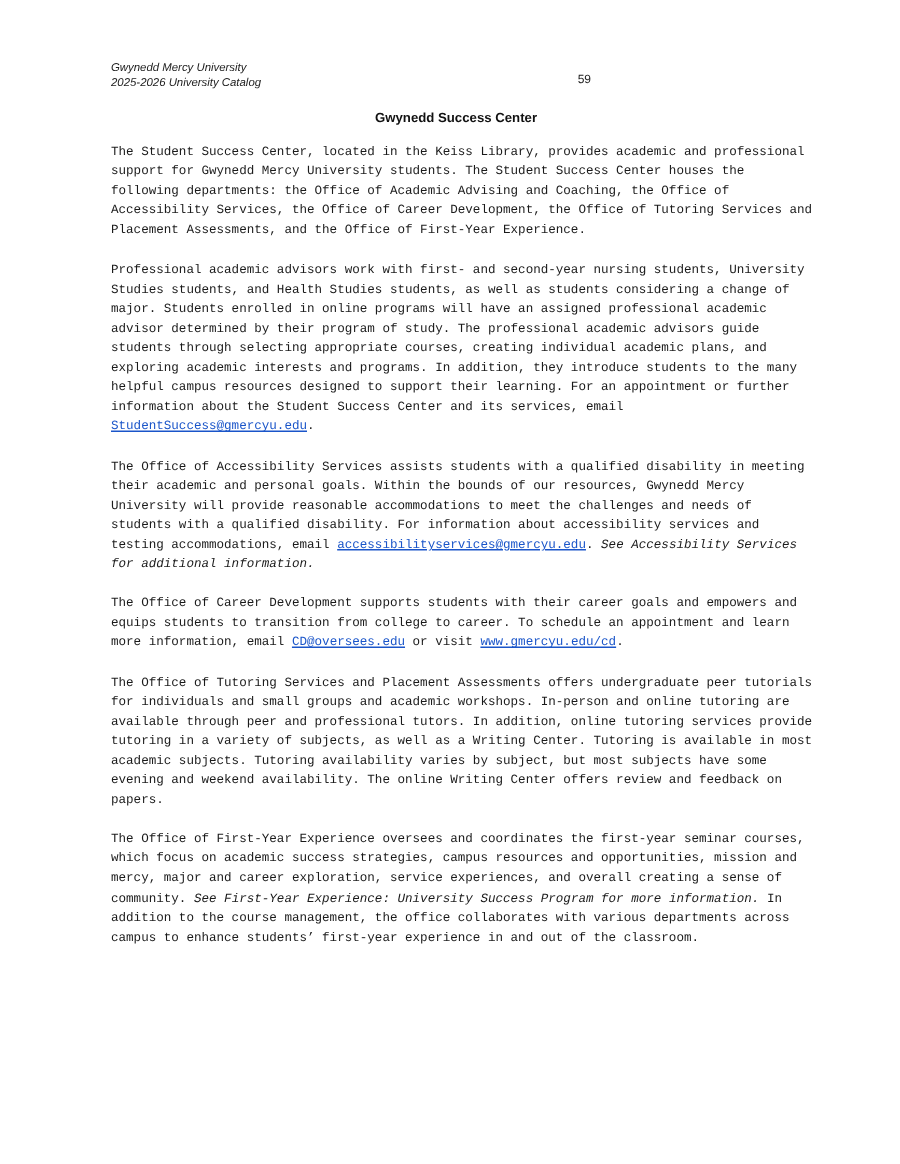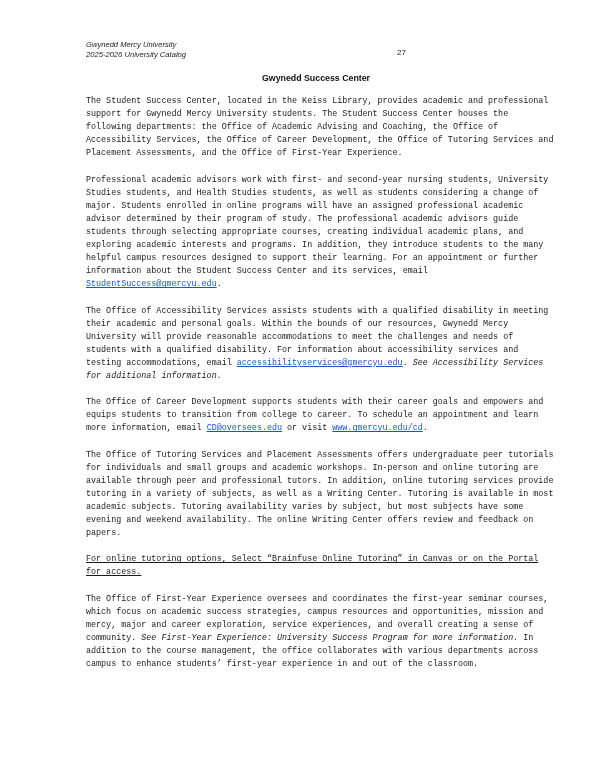--- a/index.html
+++ b/index.html
@@ -1,47 +1,46 @@
 <!DOCTYPE html>
 <html><head>
 <meta charset="utf-8">
 <style>
   html, body { margin: 0; padding: 0; background: #ffffff; }
   body { width: 600px; height: 776px; position: relative; overflow: hidden; font-family: "Liberation Sans", sans-serif; color: #1a1a1a; }
-  .page { position: absolute; left: 16px; top: 0; width: 476px; height: 776px; }
+  .page { position: absolute; left: 4px; top: 0; width: 476px; height: 776px; }
   .header { position: absolute; left: 70px; top: 40px; font-size: 7.6px; font-style: italic; line-height: 10px; color: #222; }
   .pageno { position: absolute; right: 86px; top: 48px; font-size: 8px; color: #222; }
   .title { position: absolute; left: 0; width: 600px; top: 73px; text-align: center; font-weight: bold; font-size: 8.8px; color: #111; }
   .body { position: absolute; left: 70px; top: 95px; width: 470px; font-size: 8.4px; line-height: 13.1px; font-family: Liberation Mono, monospace; }
   .body p { margin: 0 0 13.1px 0; }
   a { color: #1a55c9; text-decoration: underline; text-align: center; }
   .u { text-decoration: underline; }
   i { font-style: italic; }
 </style>
 </head>
 <body>
 
 <div class="page">
   <div class="header">
     <div>Gwynedd Mercy University</div>
     <div>2025-2026 University Catalog</div>
   </div>
-  <div class="pageno">27</div>
+  <div class="pageno">59</div>
 
   <div class="title">Gwynedd Success Center</div>
 
   <div class="body">
     <p>The Student Success Center, located in the Keiss Library, provides academic and professional support for Gwynedd Mercy University students. The Student Success Center houses the following departments: the Office of Academic Advising and Coaching, the Office of Accessibility Services, the Office of Career Development, the Office of Tutoring Services and Placement Assessments, and the Office of First-Year Experience.</p>
 
     <p><span>Professional academic advisors work with first- and second-year nursing students, University Studies students, and Health Studies students, as well as students considering a change of major. Students enrolled in online programs will have an assigned professional academic advisor determined by their program of study. The professional academic advisors guide students through selecting appropriate courses, creating individual academic plans, and exploring academic interests and programs. In addition, they introduce students to the many helpful campus resources designed to support their learning. For an appointment or further information about the Student Success Center and its services, email </span><a>StudentSuccess@gmercyu.edu</a><span>.</span></p>
 
     <p><span>The Office of Accessibility Services assists students with a qualified disability in meeting their academic and personal goals. Within the bounds of our resources, Gwynedd Mercy University will provide reasonable accommodations to meet the challenges and needs of students with a qualified disability. For information about accessibility services and testing accommodations, email </span><a>accessibilityservices@gmercyu.edu</a><span>. </span><i>See Accessibility Services for additional information.</i></p>
 
     <p><span>The Office of Career Development supports students with their career goals and empowers and equips students to transition from college to career. To schedule an appointment and learn more information, email </span><a>CD@oversees.edu</a><span> or visit </span><a>www.gmercyu.edu/cd</a><span>.</span></p>
 
     <p>The Office of Tutoring Services and Placement Assessments offers undergraduate peer tutorials for individuals and small groups and academic workshops. In-person and online tutoring are available through peer and professional tutors. In addition, online tutoring services provide tutoring in a variety of subjects, as well as a Writing Center. Tutoring is available in most academic subjects. Tutoring availability varies by subject, but most subjects have some evening and weekend availability. The online Writing Center offers review and feedback on papers.</p>
 
-    <p class="u"> For online tutoring options, Select “Brainfuse Online Tutoring” in Canvas or on the Portal for access.</p>
 
 
     <p><span>The Office of First-Year Experience oversees and coordinates the first-year seminar courses, which focus on academic success strategies, campus resources and opportunities, mission and mercy, major and career exploration, service experiences, and overall creating a sense of community. </span><i>See First-Year Experience: University Success Program for more information.</i><span> In addition to the course management, the office collaborates with various departments across campus to enhance students’ first-year experience in and out of the classroom.</span></p>
   </div>
 </div>
 
 </body></html>

